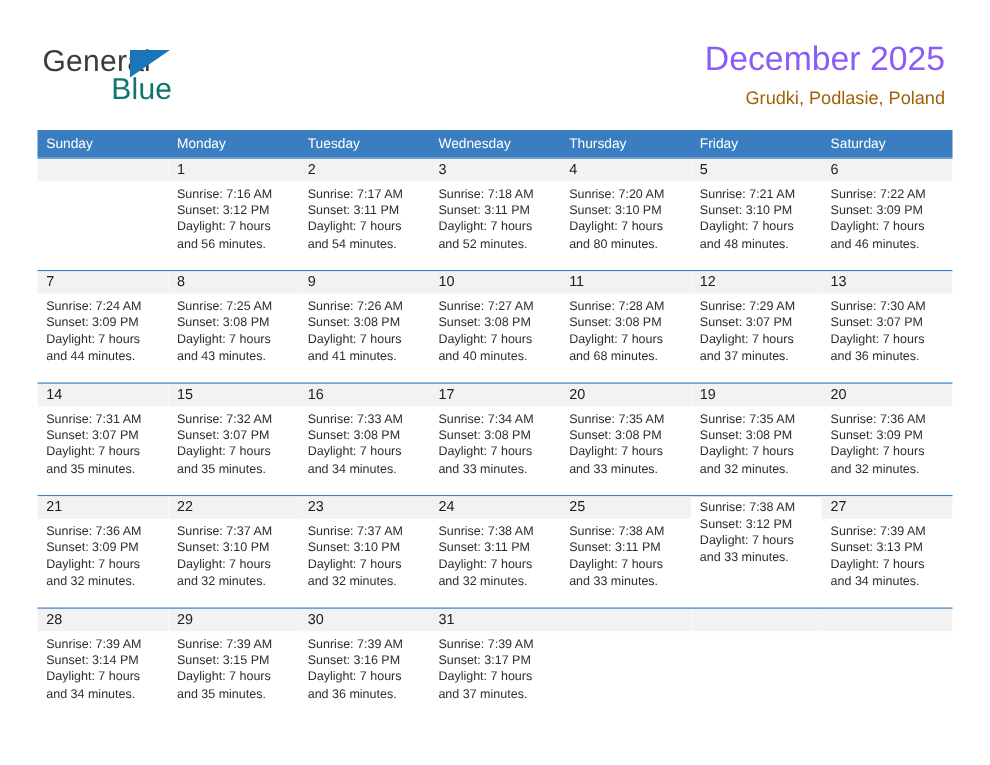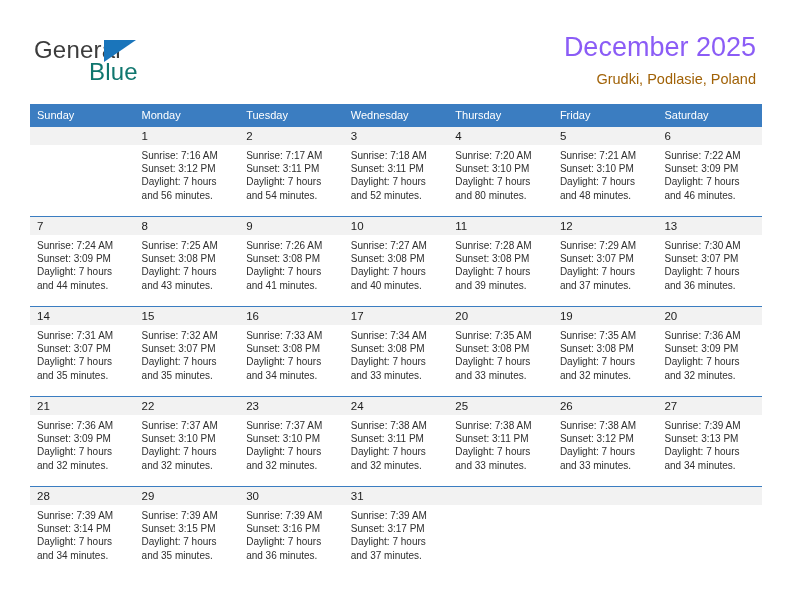--- a/index.html
+++ b/index.html
@@ -304,21 +304,21 @@
           </div>
         </div>
         <div class="daycell">
           <div class="daynum-band">
               <span class="daynum">11</span>
             </div>
           <div class="details">
             <div class="detail-line">Sunrise: 7:28 AM</div>
             <div class="detail-line">Sunset: 3:08 PM</div>
             <div class="detail-line">Daylight: 7 hours</div>
-            <div class="detail-line">and 39 minutes.</div>
+            <div class="detail-line">and 68 minutes.</div>
           </div>
         </div>
         <div class="daycell">
           <div class="daynum-band">
               <span class="daynum">12</span>
             </div>
           <div class="details">
             <div class="detail-line">Sunrise: 7:29 AM</div>
             <div class="detail-line">Sunset: 3:07 PM</div>
             <div class="detail-line">Daylight: 7 hours</div>
@@ -472,23 +472,20 @@
               <span class="daynum">25</span>
             </div>
           <div class="details">
             <div class="detail-line">Sunrise: 7:38 AM</div>
             <div class="detail-line">Sunset: 3:11 PM</div>
             <div class="detail-line">Daylight: 7 hours</div>
             <div class="detail-line">and 33 minutes.</div>
           </div>
         </div>
         <div class="daycell">
-          <div class="daynum-band">
-              <span class="daynum">26</span>
-            </div>
           <div class="details">
             <div class="detail-line">Sunrise: 7:38 AM</div>
             <div class="detail-line">Sunset: 3:12 PM</div>
             <div class="detail-line">Daylight: 7 hours</div>
             <div class="detail-line">and 33 minutes.</div>
           </div>
         </div>
         <div class="daycell">
           <div class="daynum-band">
               <span class="daynum">27</span>

